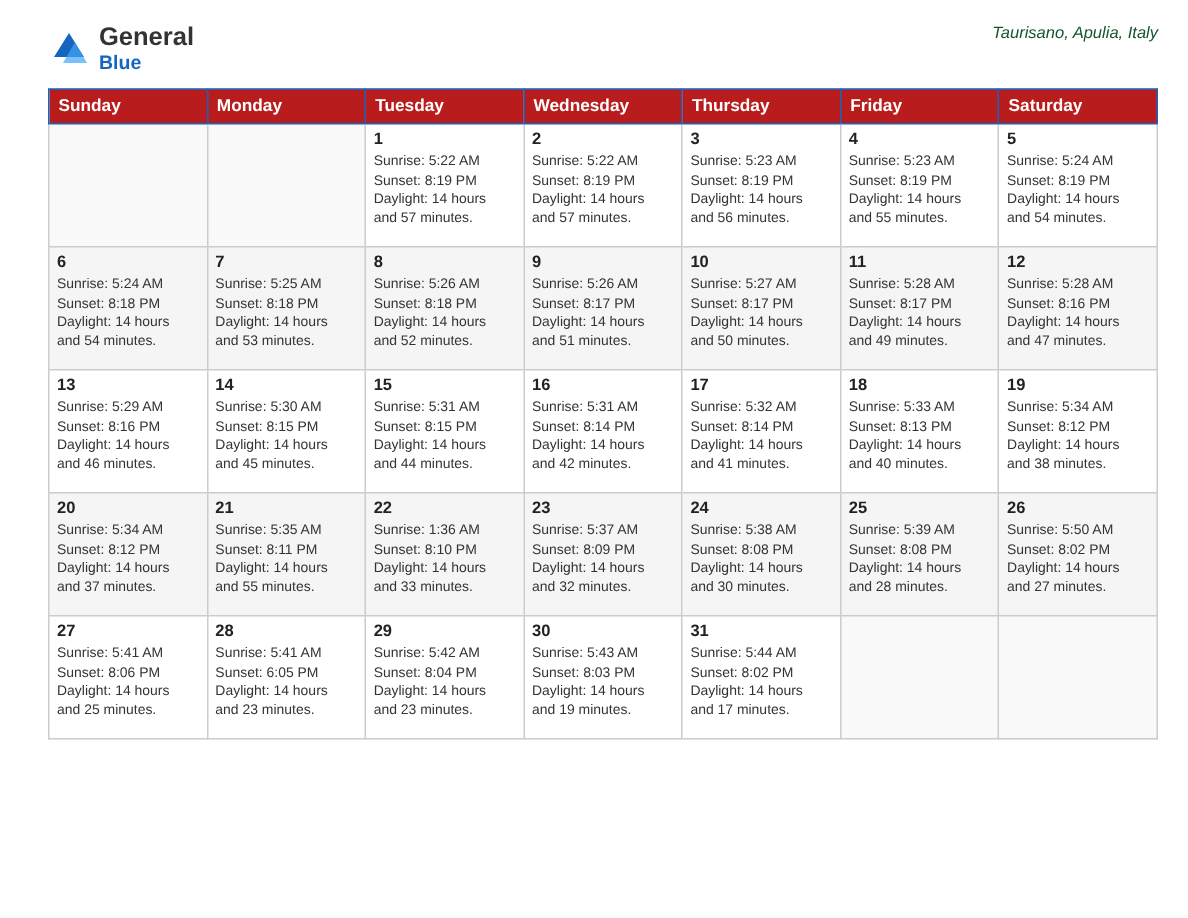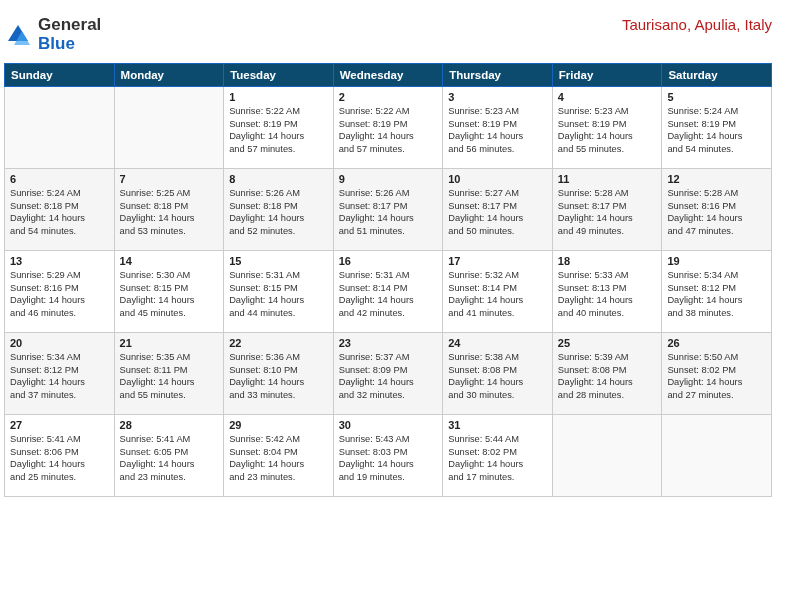--- a/index.html
+++ b/index.html
@@ -7,21 +7,21 @@
       font-family: Arial, sans-serif;
       background: #fff;
       width: 792px;
       height: 612px;
       overflow: hidden;
     }
     .page {
       width: 792px;
       height: 612px;
       background: #fff;
-      padding: 16px 20px 10px 4px;
+      padding: 16px 20px 10px 32px;
     }
     .header {
       display: flex;
       justify-content: space-between;
       align-items: flex-start;
       margin-bottom: 10px;
     }
     .logo {
       display: flex;
       align-items: center;
@@ -31,49 +31,50 @@
       display: flex;
       flex-direction: column;
       line-height: 1.1;
     }
     .logo-general {
       font-size: 17px;
       font-weight: bold;
       color: #333;
     }
     .logo-blue {
-      font-size: 17px;
+      font-size: 13px;
       font-weight: bold;
       color: #1565C0;
     }
     .logo-icon {
       width: 28px;
       height: 28px;
       margin-right: 2px;
     }
     .title-area {
       text-align: right;
     }
     .month-title {
       font-size: 36px;
       font-weight: bold;
       color: #333;
       line-height: 1.1;
     }
     .subtitle {
-      font-size: 15px;
-      color: #b91c1c;
+      font-size: 11px;
+      color: #14532d;
+      font-style: italic;
     }
     .calendar {
       width: 100%;
       border-collapse: collapse;
       border: 1px solid #ccc;
     }
     .calendar th {
-      background: #0c4a6e;
+      background: #b91c1c;
       color: #fff;
       font-size: 11.5px;
       font-weight: bold;
       padding: 5px 6px;
       text-align: left;
       border: 1px solid #1565C0;
     }
     .calendar td {
       vertical-align: top;
       width: calc(100% / 7);
@@ -290,21 +291,21 @@
           </td>
           <td>
             <span class="day-number">21</span>
             <span class="cell-line">Sunrise: 5:35 AM</span>
             <span class="cell-line">Sunset: 8:11 PM</span>
             <span class="cell-line">Daylight: 14 hours</span>
             <span class="cell-line">and 55 minutes.</span>
           </td>
           <td>
             <span class="day-number">22</span>
-            <span class="cell-line">Sunrise: 5:36 AM</span>
+            <span class="cell-line">Sunrise: 1:36 AM</span>
             <span class="cell-line">Sunset: 8:10 PM</span>
             <span class="cell-line">Daylight: 14 hours</span>
             <span class="cell-line">and 33 minutes.</span>
           </td>
           <td>
             <span class="day-number">23</span>
             <span class="cell-line">Sunrise: 5:37 AM</span>
             <span class="cell-line">Sunset: 8:09 PM</span>
             <span class="cell-line">Daylight: 14 hours</span>
             <span class="cell-line">and 32 minutes.</span>

